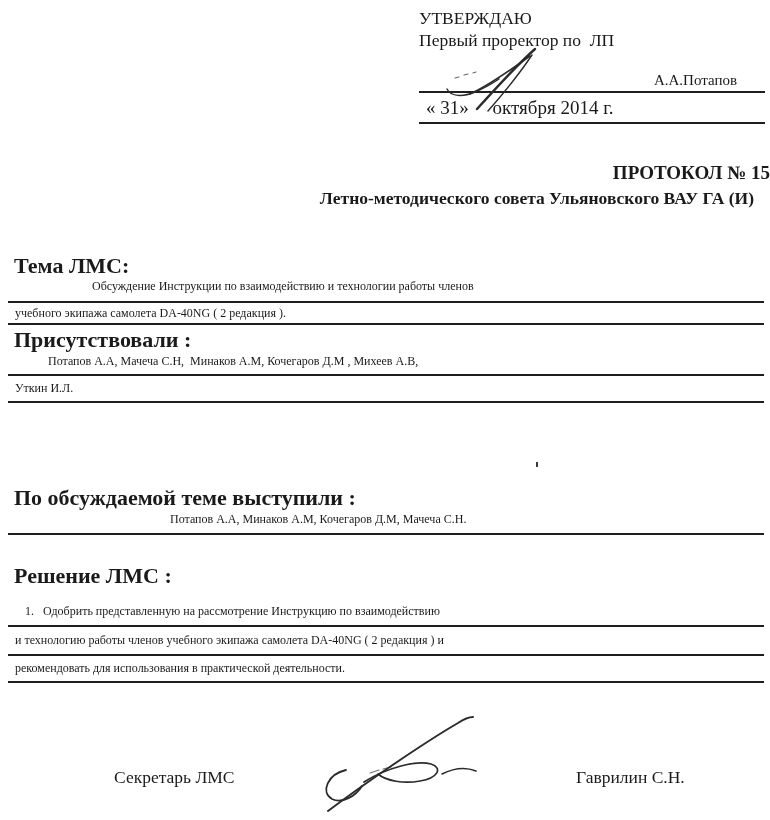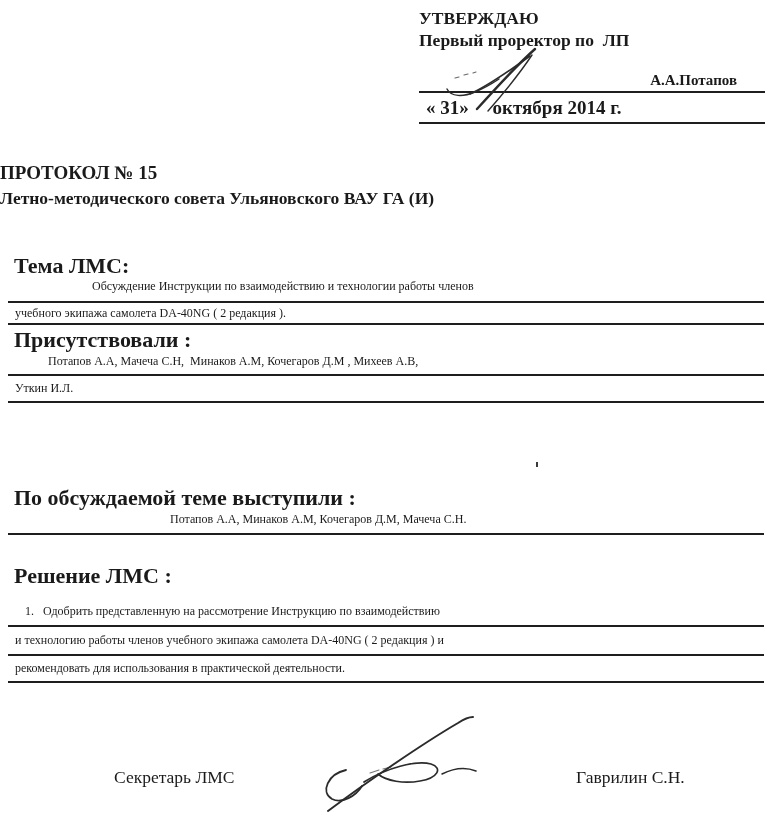--- a/index.html
+++ b/index.html
@@ -5,29 +5,29 @@
   html,body{margin:0;padding:0;background:#fff;}
   .page{
     position:relative;
     width:770px;height:820px;
     background:#ffffff;
     font-family:"Liberation Serif","DejaVu Serif",serif;
     color:#1a1a1a;
     overflow:hidden;
   }
   
-  .approval{position:absolute;left:419px;top:7px;width:346px;font-weight:bold;}
+  .approval{position:absolute;left:419px;top:7px;width:346px;}
   .approval .a-line{font-size:17.5px;line-height:22px;white-space:pre;}
   .sign-row{position:relative;height:40px;border-bottom:2px solid #1f1f1f;}
   .sign-row .sign-name{position:absolute;right:28px;bottom:2px;font-size:15px;}
   .sig-top{position:absolute;left:22px;top:-6px;overflow:visible;}
   .date-row{position:relative;height:29px;border-bottom:2px solid #1f1f1f;}
   .date-row .date-text{position:absolute;left:7px;bottom:3px;font-size:19px;white-space:pre;}
   
-  .title-block{position:absolute;left:0;top:161px;width:100%;text-align:left;}
+  .title-block{position:absolute;left:0;top:161px;width:100%;text-align:right;}
   .title-block .t1{font-size:19px;font-weight:bold;line-height:23px;margin:0;}
   .title-block .t2{font-size:17.5px;font-weight:bold;line-height:22px;margin:3px 16px 0 0;}
   
   .label{position:absolute;left:14px;font-size:22px;font-weight:bold;line-height:20px;white-space:pre;}
   
   .rline{
     position:absolute;left:8px;right:6px;
     border-bottom:2px solid #1e1e1e;
     font-size:12px;line-height:20px;white-space:pre;
     overflow:visible;

